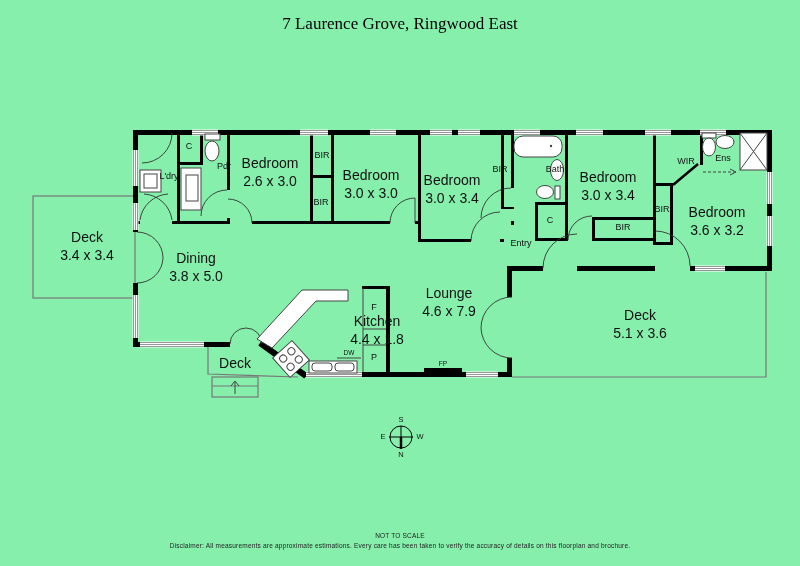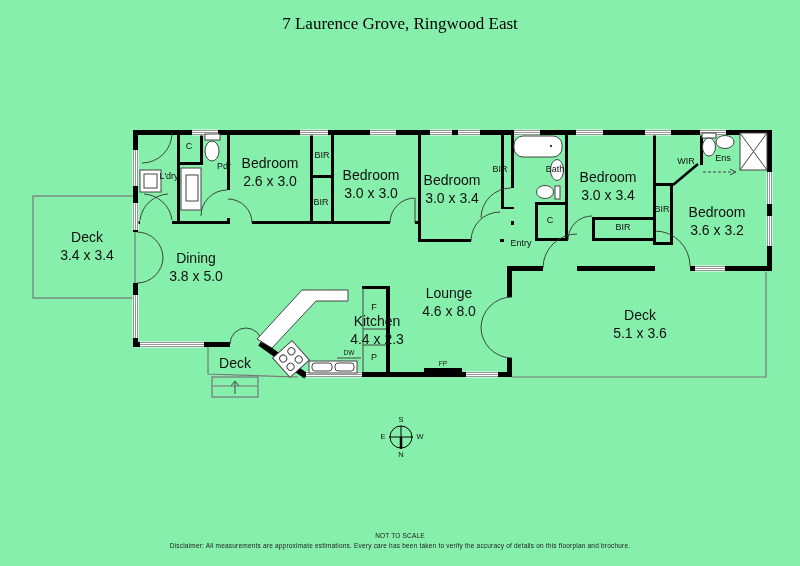--- a/index.html
+++ b/index.html
@@ -253,30 +253,30 @@
 
   <div class="lbl sm" style="left:521px;top:244px;">Entry</div>
 
   <div class="lbl" style="left:196px;top:267px;">
     <span>Dining</span>
     <span>3.8 x 5.0</span>
   </div>
 
   <div class="lbl" style="left:337px;top:330px;margin-left:40px;">
     <span>Kitchen</span>
-    <span>4.4 x 2.3</span>
+    <span>4.4 x 1.8</span>
   </div>
   <div class="lbl sm" style="left:374px;top:308px;">F</div>
   <div class="lbl sm" style="left:374px;top:358px;">P</div>
   <div class="lbl xs" style="left:349px;top:353px;">DW</div>
   <div class="lbl xs" style="left:443px;top:364px;">FP</div>
 
   <div class="lbl" style="left:449px;top:302px;text-align:center;">
     <span>Lounge</span>
-    <span>4.6 x 8.0</span>
+    <span>4.6 x 7.9</span>
   </div>
 
   <div class="lbl" style="left:235px;top:363px;">Deck</div>
 
   <div class="lbl" style="left:640px;top:324px;">
     <span>Deck</span>
     <span>5.1 x 3.6</span>
   </div>
 
   <div class="lbl compass-letter" style="left:401px;top:420px;">S</div>

